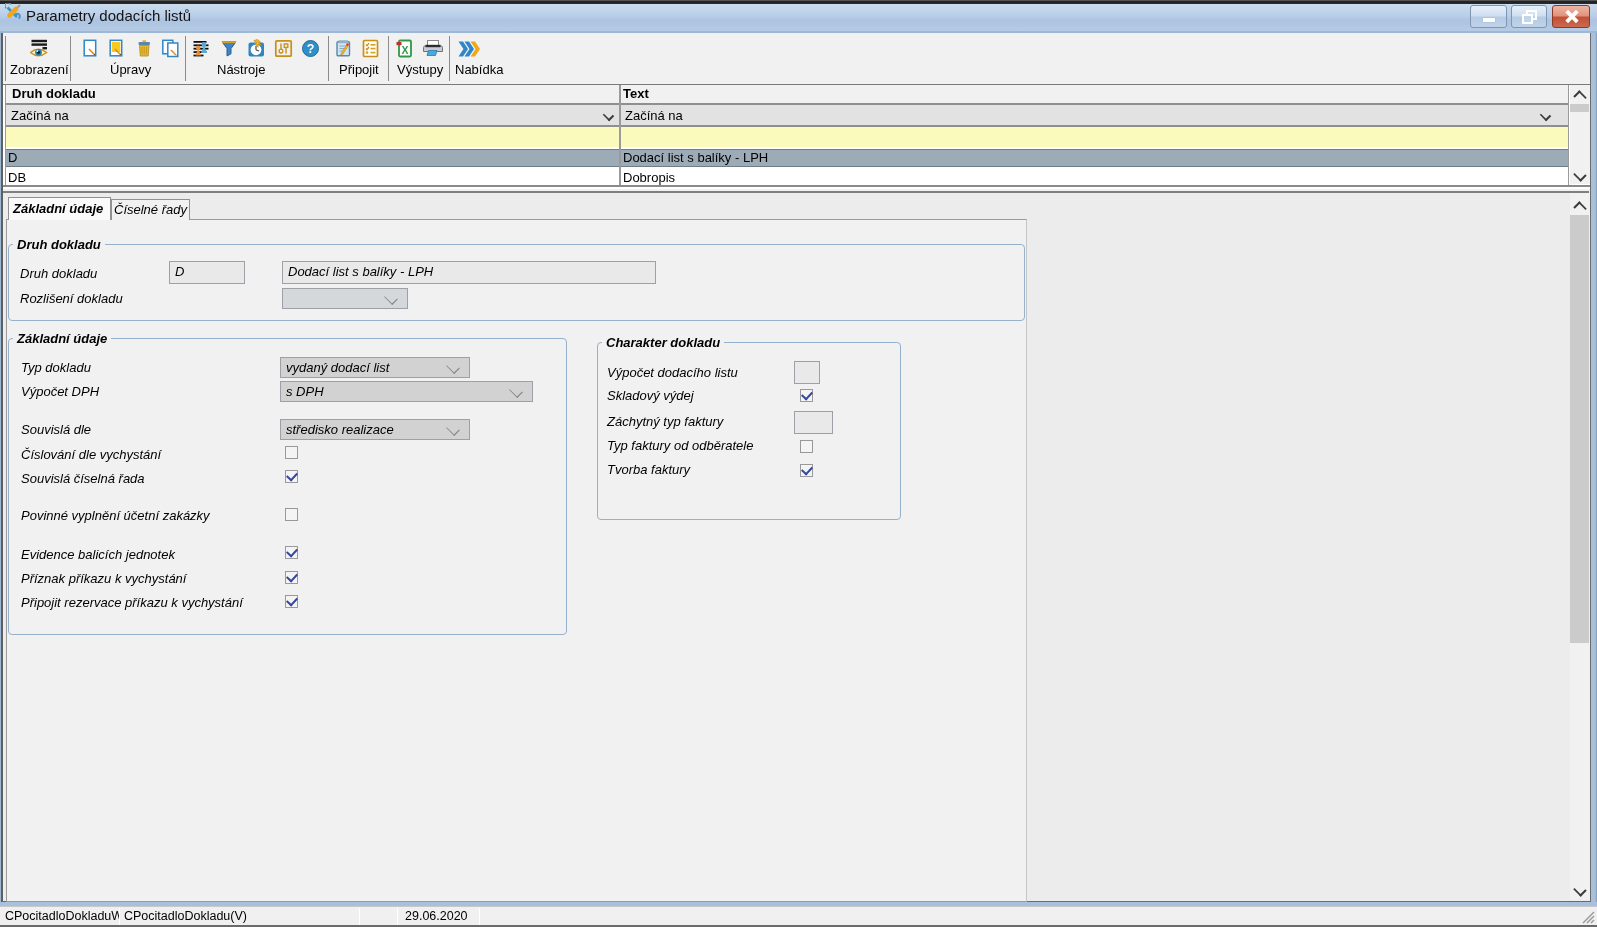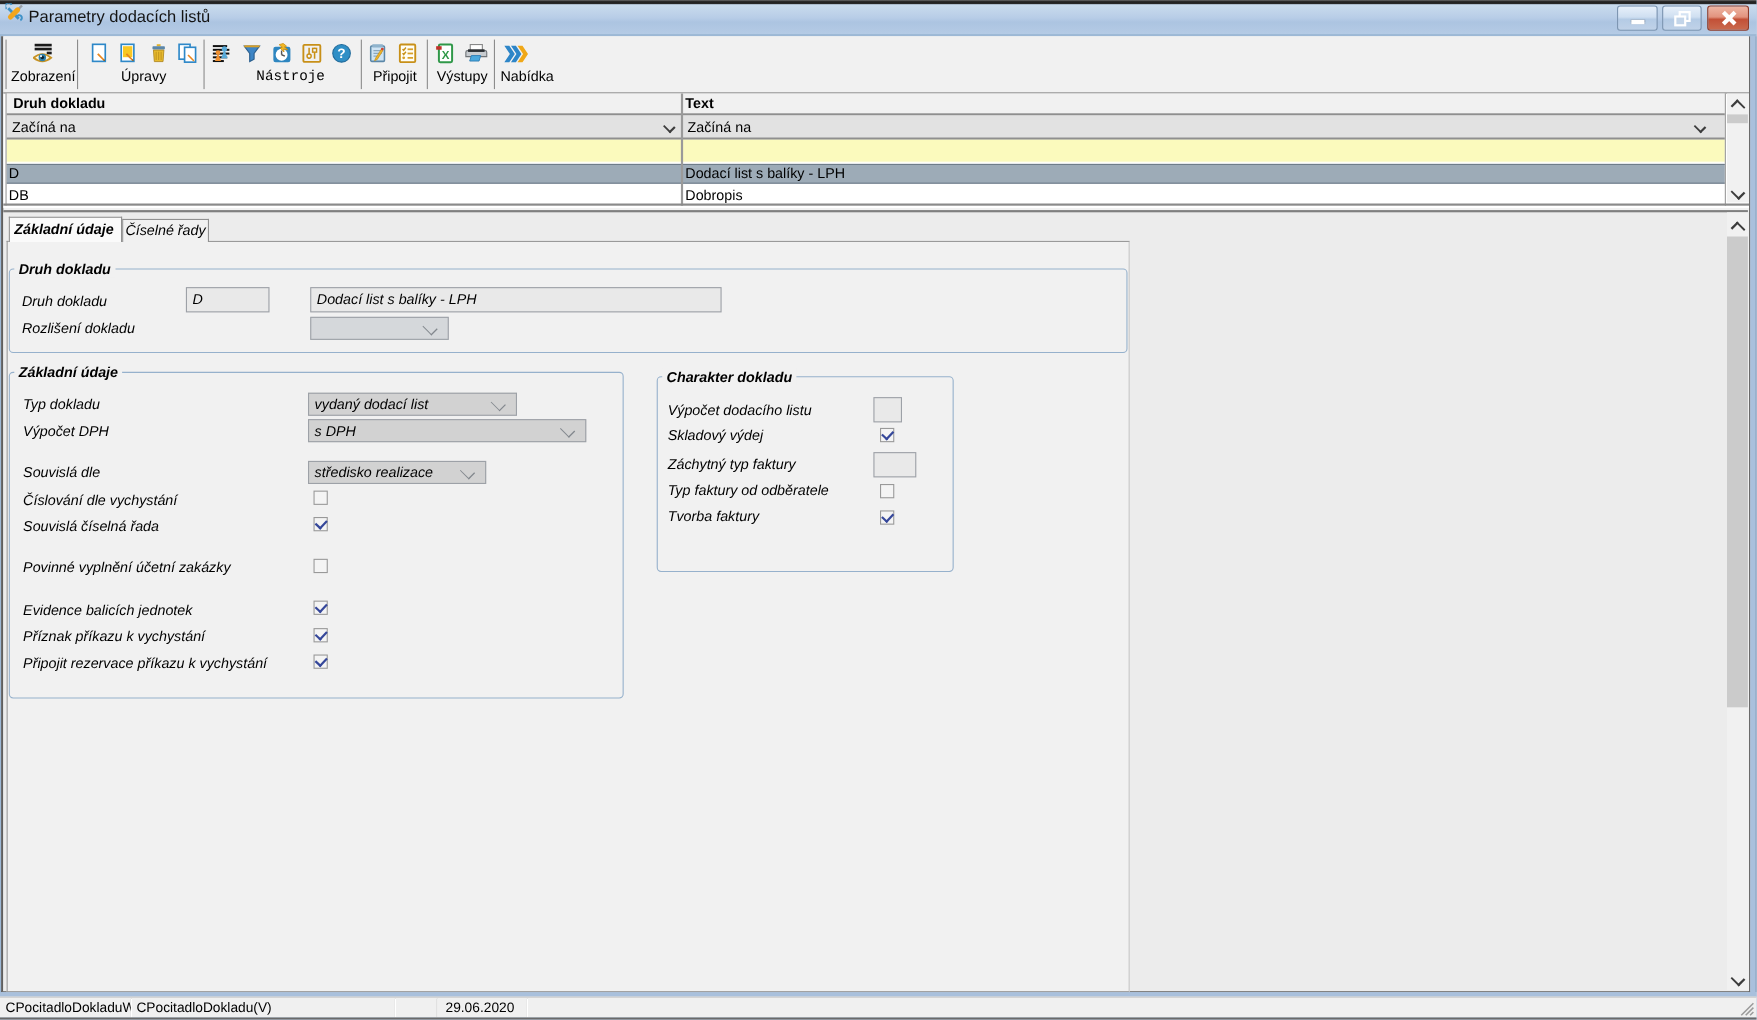--- a/index.html
+++ b/index.html
@@ -110,21 +110,21 @@
 </svg>
 </div>
 <div class="abs" id="tbstrip"></div>
 <div class="abs" id="leftframe"></div>
 <div class="abs" id="rightframe"></div>
 <div class="abs" id="client"></div>
 
 <div class="abs" id="toolbar">
   <div class="tlabel" style="left:7px;">Zobrazení</div>
   <div class="tlabel" style="left:107px;">Úpravy</div>
-  <div class="tlabel" style="left:230px;font-family:Liberation Mono, monospace;">Nástroje</div>
+  <div class="tlabel" style="left:214px;">Nástroje</div>
   <div class="tlabel" style="left:336px;">Připojit</div>
   <div class="tlabel" style="left:394px;">Výstupy</div>
   <div class="tlabel" style="left:452px;">Nabídka</div>
   <div class="tsep" style="left:2px;"></div>
   <div class="tsep" style="left:67px;"></div>
   <div class="tsep" style="left:182px;"></div>
   <div class="tsep" style="left:325px;"></div>
   <div class="tsep" style="left:385px;"></div>
   <div class="tsep" style="left:446px;"></div>
   <span class="ticon" style="left:27px;"><svg width="20" height="20" viewBox="0 0 20 20">
@@ -272,35 +272,35 @@
     <div class="combo" style="left:275px; top:68px; width:126px; height:21px; background:#d5d8db;">&nbsp;</div>
 
     <div class="gb" style="left:1px; top:118px; width:559px; height:297px;">
       <div class="gblabel" style="left:4px;">Základní údaje</div>
     </div>
     <div class="flabel" style="left:14px; top:140px;">Typ dokladu</div>
     <div class="combo" style="left:273px; top:137px; width:190px; height:21px;">vydaný dodací list</div>
     <div class="flabel" style="left:14px; top:164px;">Výpočet DPH</div>
     <div class="combo" style="left:273px; top:161px; width:253px; height:21px;">s DPH</div>
     <div class="flabel" style="left:14px; top:202px;">Souvislá dle</div>
-    <div class="combo" style="left:273px; top:199px; width:162px; height:21px;">středisko realizace</div>
+    <div class="combo" style="left:273px; top:199px; width:190px; height:21px;">středisko realizace</div>
     <div class="flabel" style="left:14px; top:227px;">Číslování dle vychystání</div>
     <div class="cb" style="left:278px; top:226px;"></div>
     <div class="flabel" style="left:14px; top:251px;">Souvislá číselná řada</div>
     <div class="cb c" style="left:278px; top:250px;"></div>
     <div class="flabel" style="left:14px; top:288px;">Povinné vyplnění účetní zakázky</div>
     <div class="cb" style="left:278px; top:288px;"></div>
     <div class="flabel" style="left:14px; top:327px;">Evidence balicích jednotek</div>
     <div class="cb c" style="left:278px; top:326px;"></div>
     <div class="flabel" style="left:14px; top:351px;">Příznak příkazu k vychystání</div>
     <div class="cb c" style="left:278px; top:351px;"></div>
     <div class="flabel" style="left:14px; top:375px;">Připojit rezervace příkazu k vychystání</div>
     <div class="cb c" style="left:278px; top:375px;"></div>
 
-    <div class="gb" style="left:590px; top:122px; width:270px; height:178px;">
+    <div class="gb" style="left:590px; top:122px; width:304px; height:178px;">
       <div class="gblabel" style="left:4px;">Charakter dokladu</div>
     </div>
     <div class="flabel" style="left:600px; top:145px;">Výpočet dodacího listu</div>
     <div class="field" style="left:787px; top:141px; width:26px; height:23px;"></div>
     <div class="flabel" style="left:600px; top:168px;">Skladový výdej</div>
     <div class="cb c" style="left:793px; top:169px;"></div>
     <div class="flabel" style="left:600px; top:194px;">Záchytný typ faktury</div>
     <div class="field" style="left:787px; top:191px; width:39px; height:23px;"></div>
     <div class="flabel" style="left:600px; top:218px;">Typ faktury od odběratele</div>
     <div class="cb" style="left:793px; top:220px;"></div>

